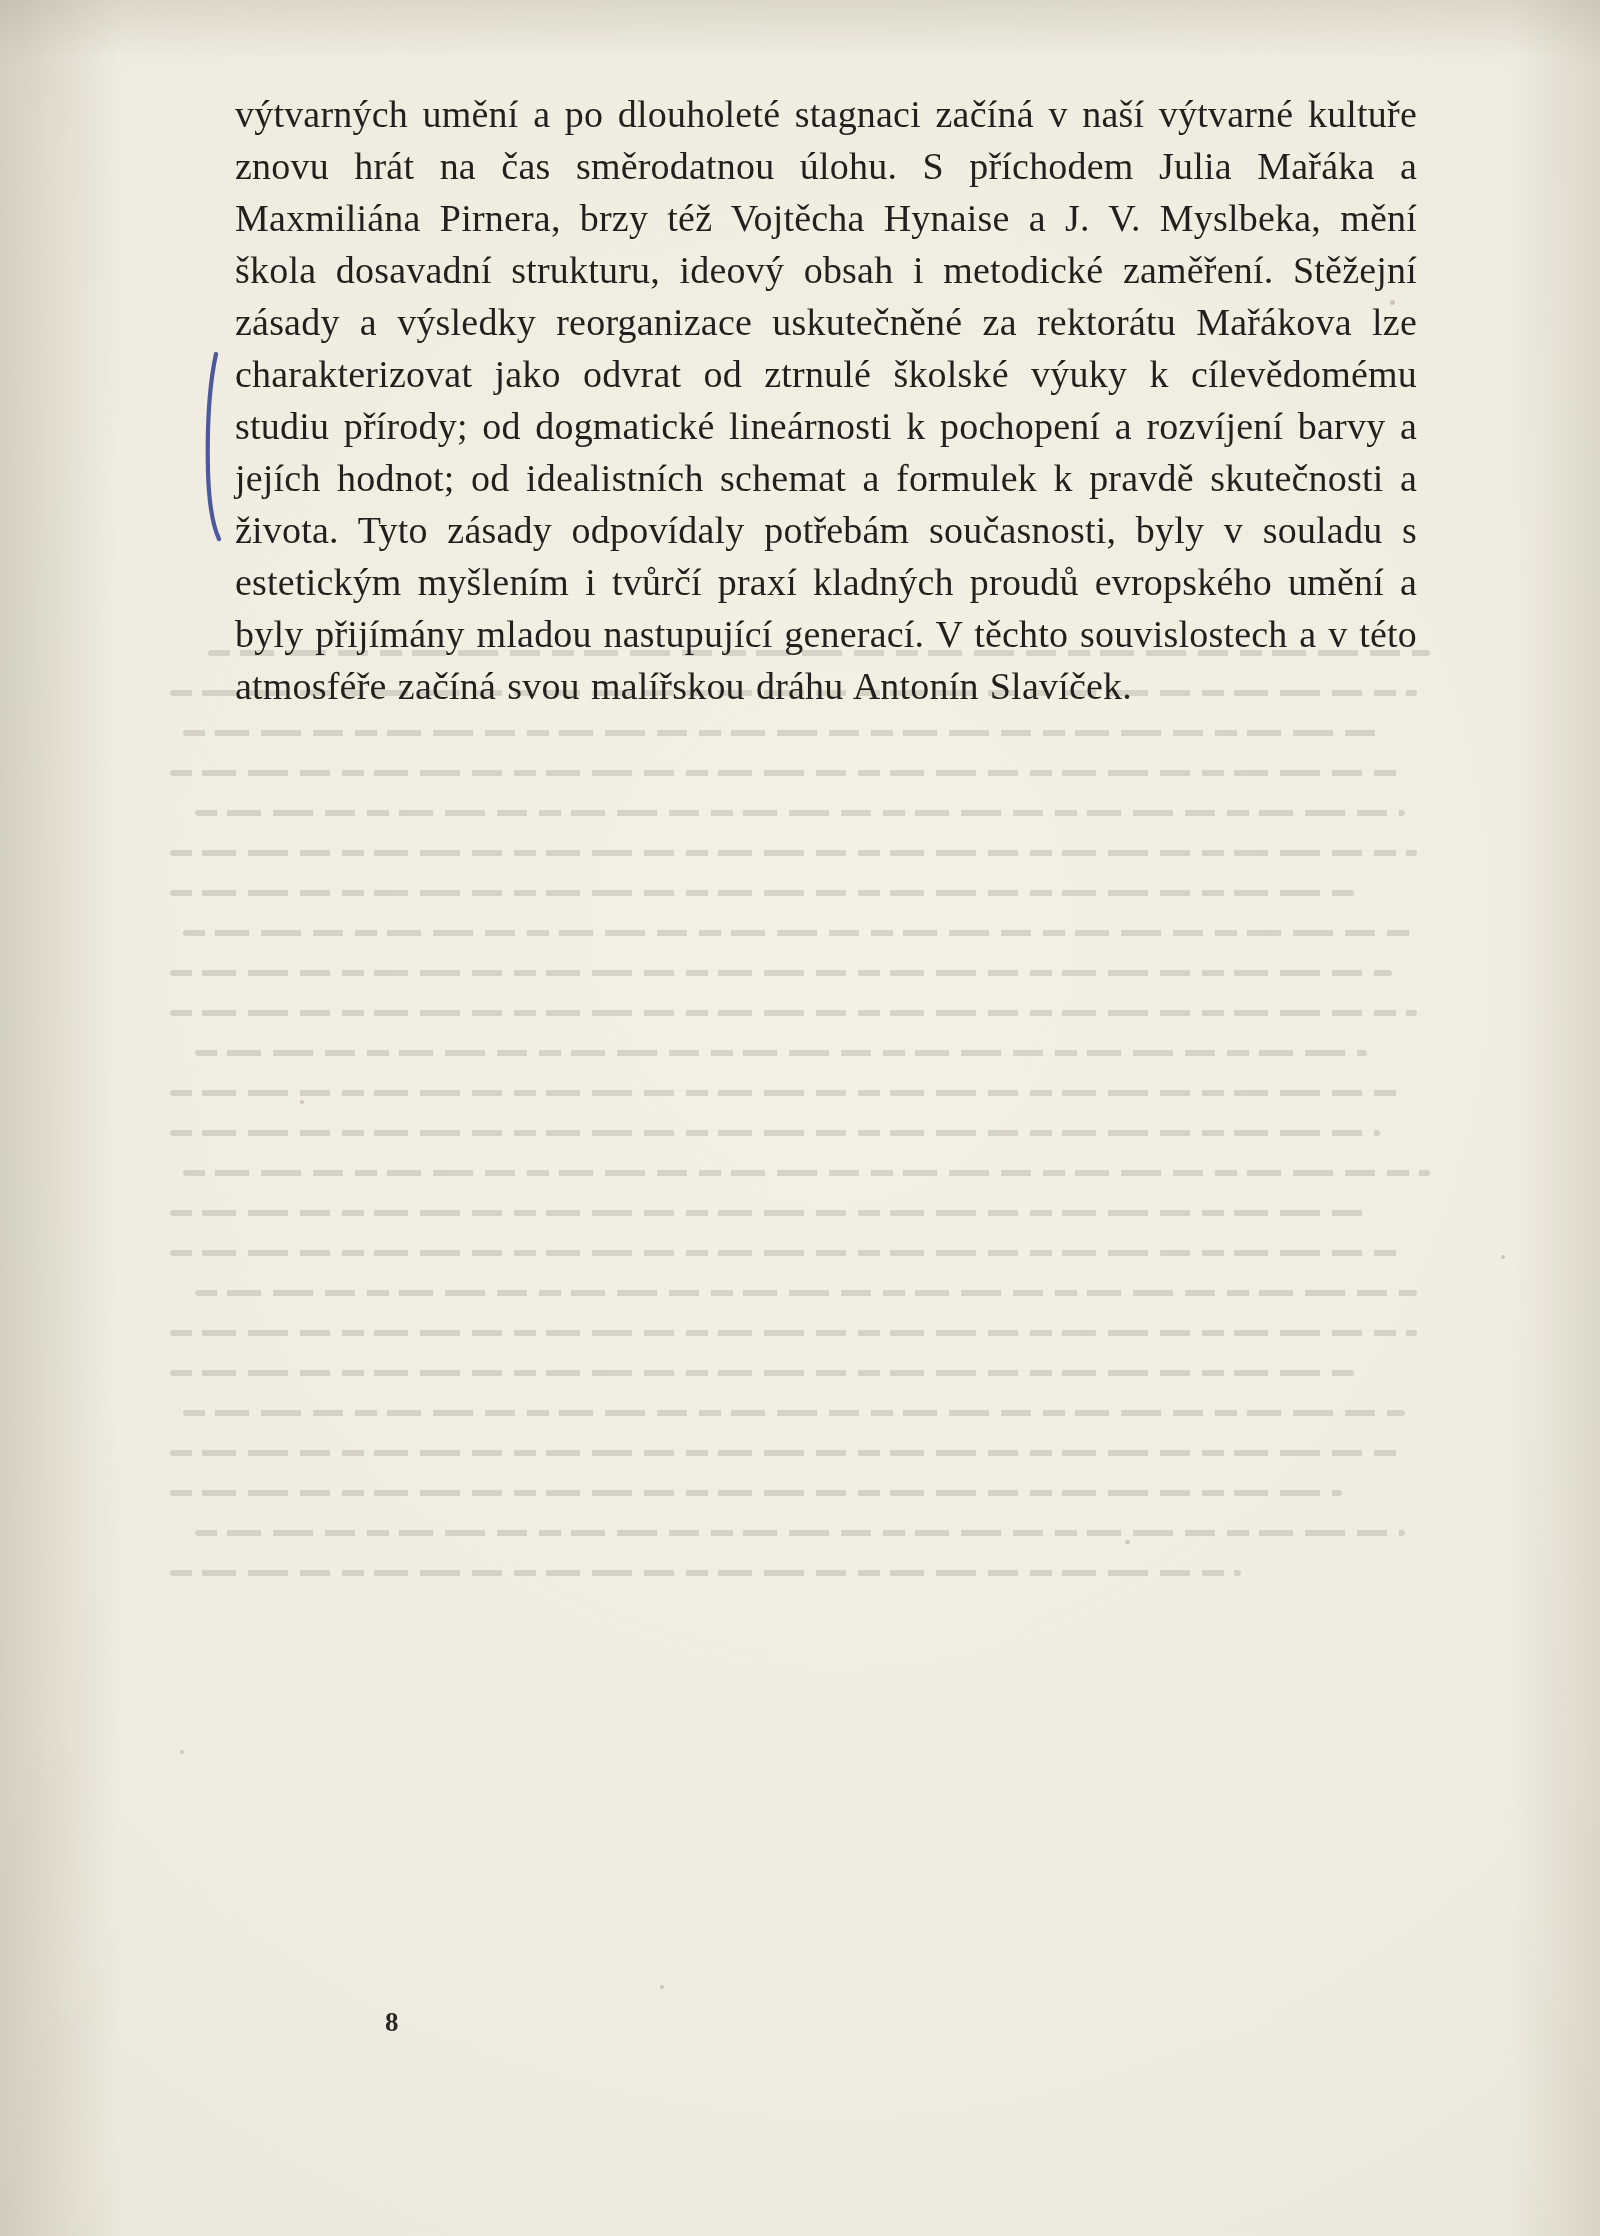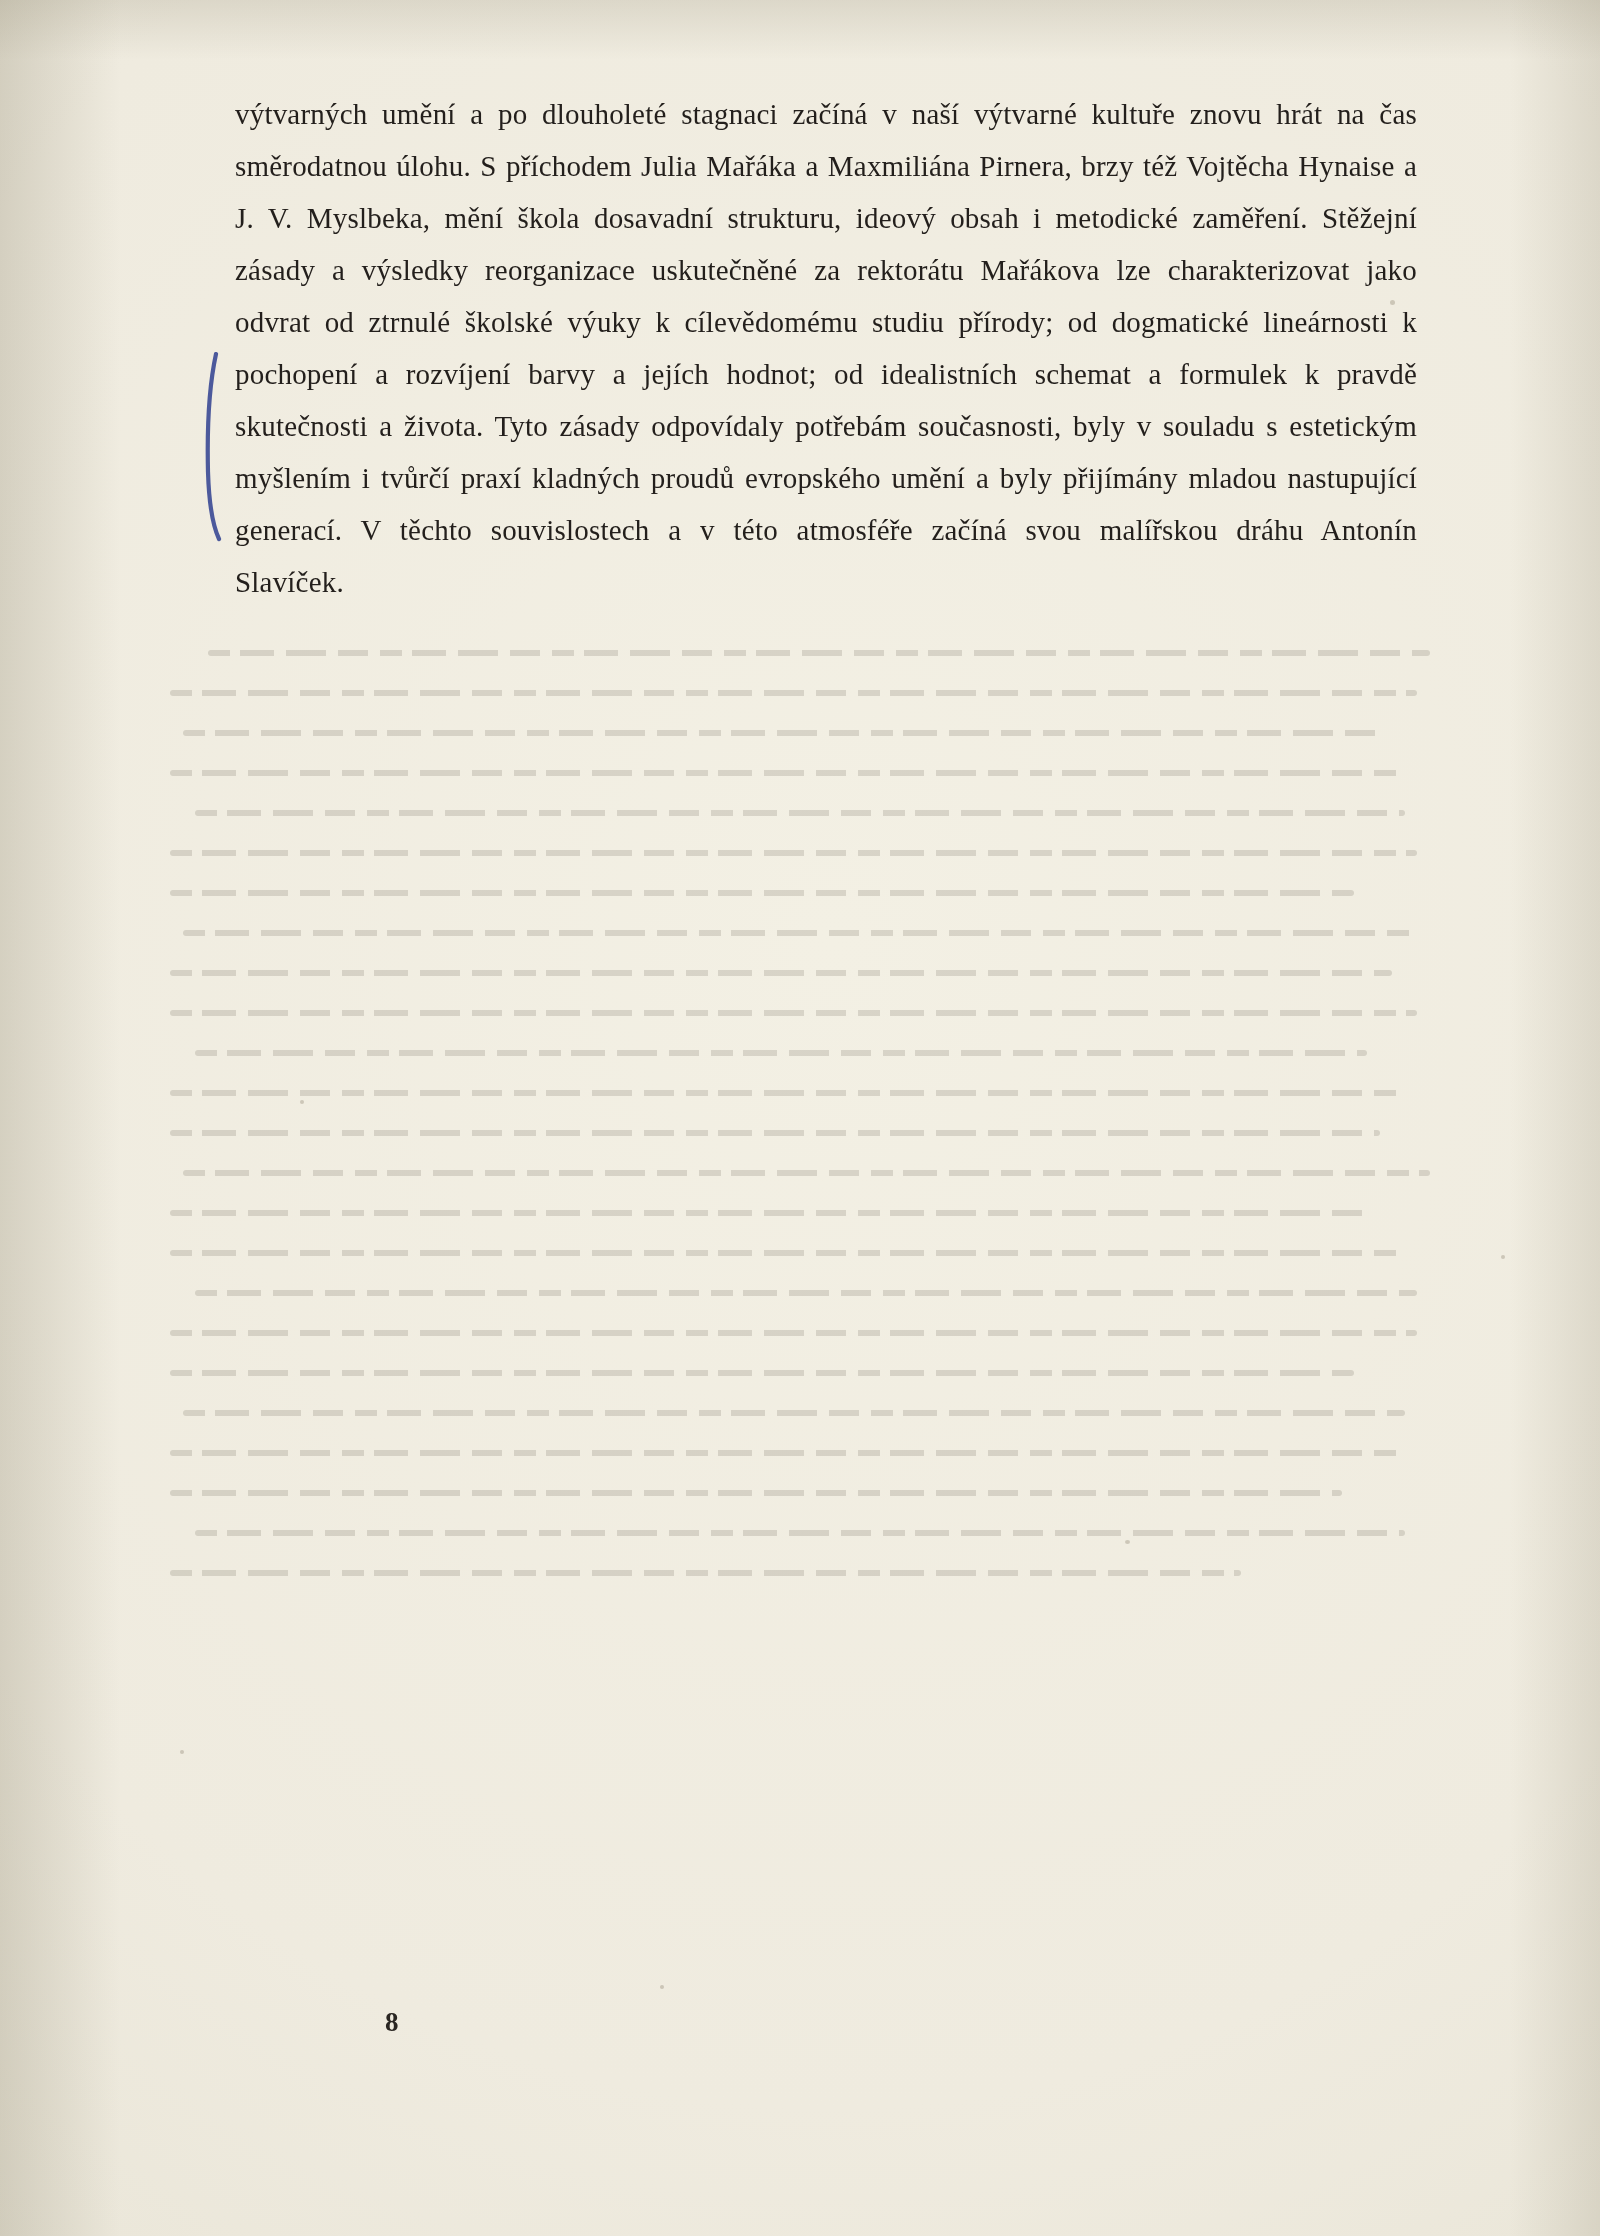--- a/index.html
+++ b/index.html
@@ -42,21 +42,21 @@
     height: 60px;
     background: linear-gradient(to bottom, rgba(150,143,120,0.22), rgba(150,143,120,0.0));
     pointer-events: none;
   }
 
   .text-block {
     position: absolute;
     left: 235px;
     top: 88px;
     width: 1182px;
-    font-size: 29px;
+    font-size: 38px;
     line-height: 52px;
     color: #231f1c;
     text-align: justify;
     text-justify: inter-word;
     letter-spacing: 0.2px;
     word-spacing: 1.5px;
   }
   .text-block p {
     margin: 0;
     text-indent: 0;

